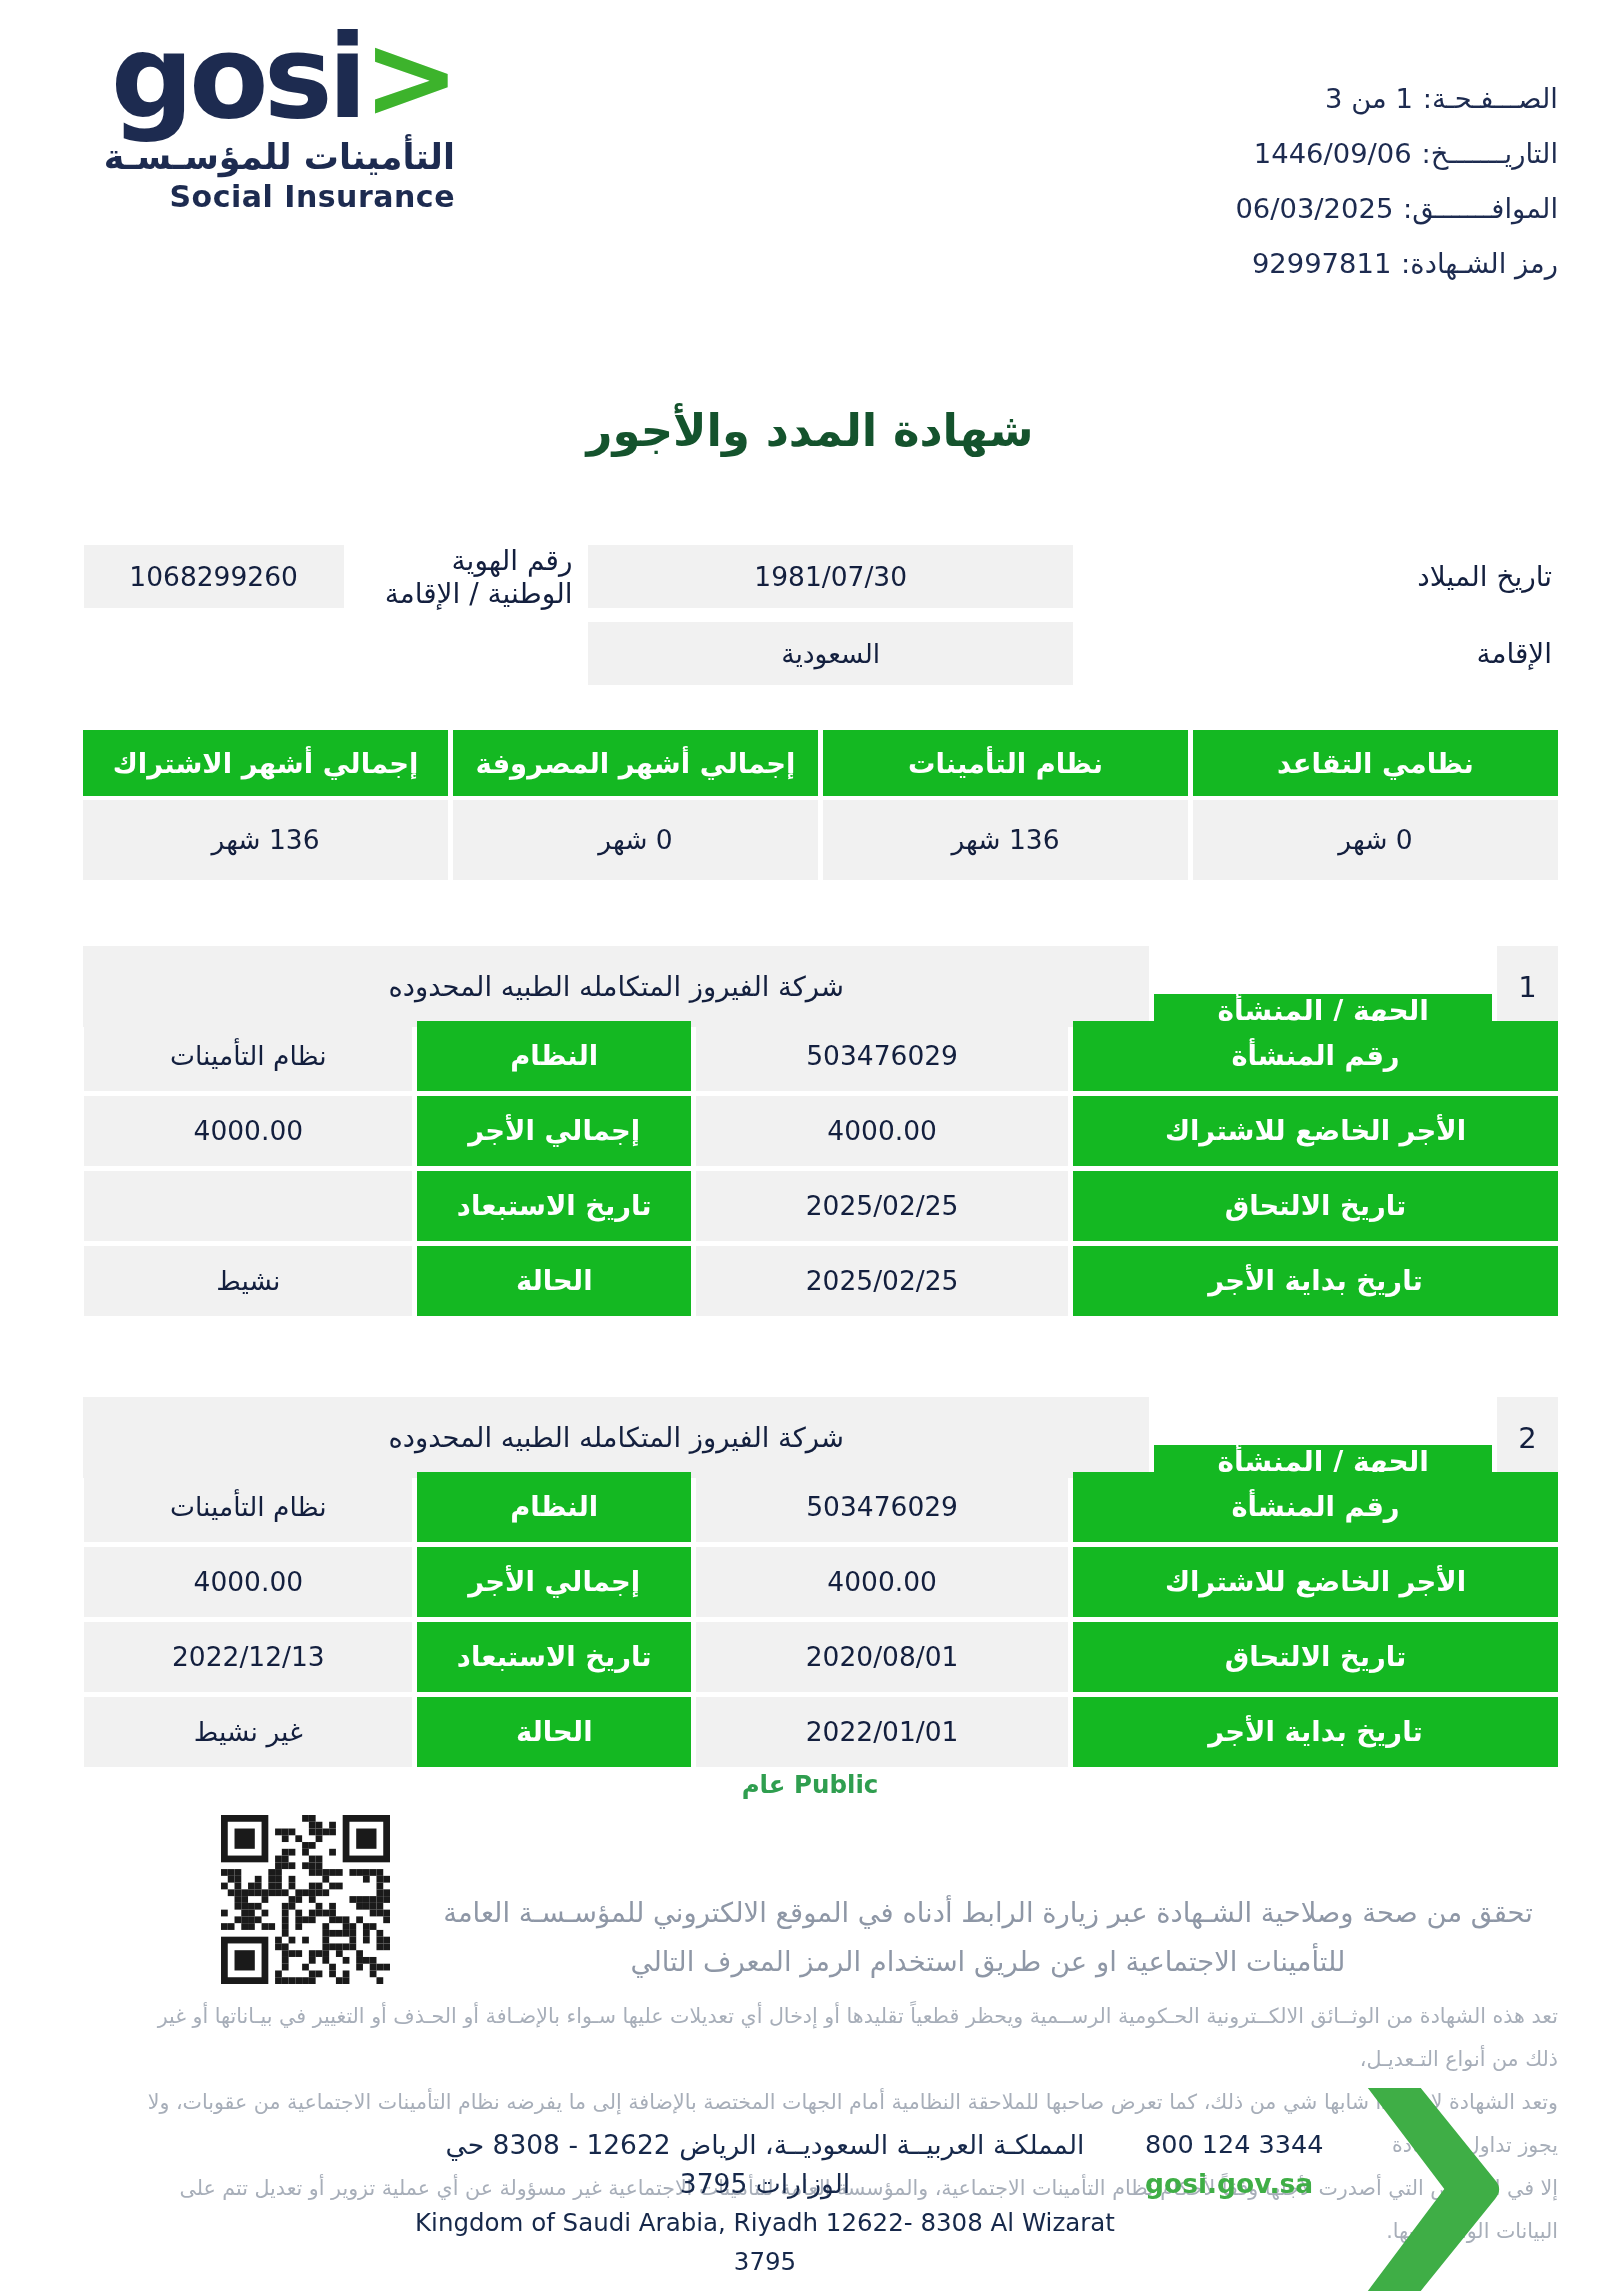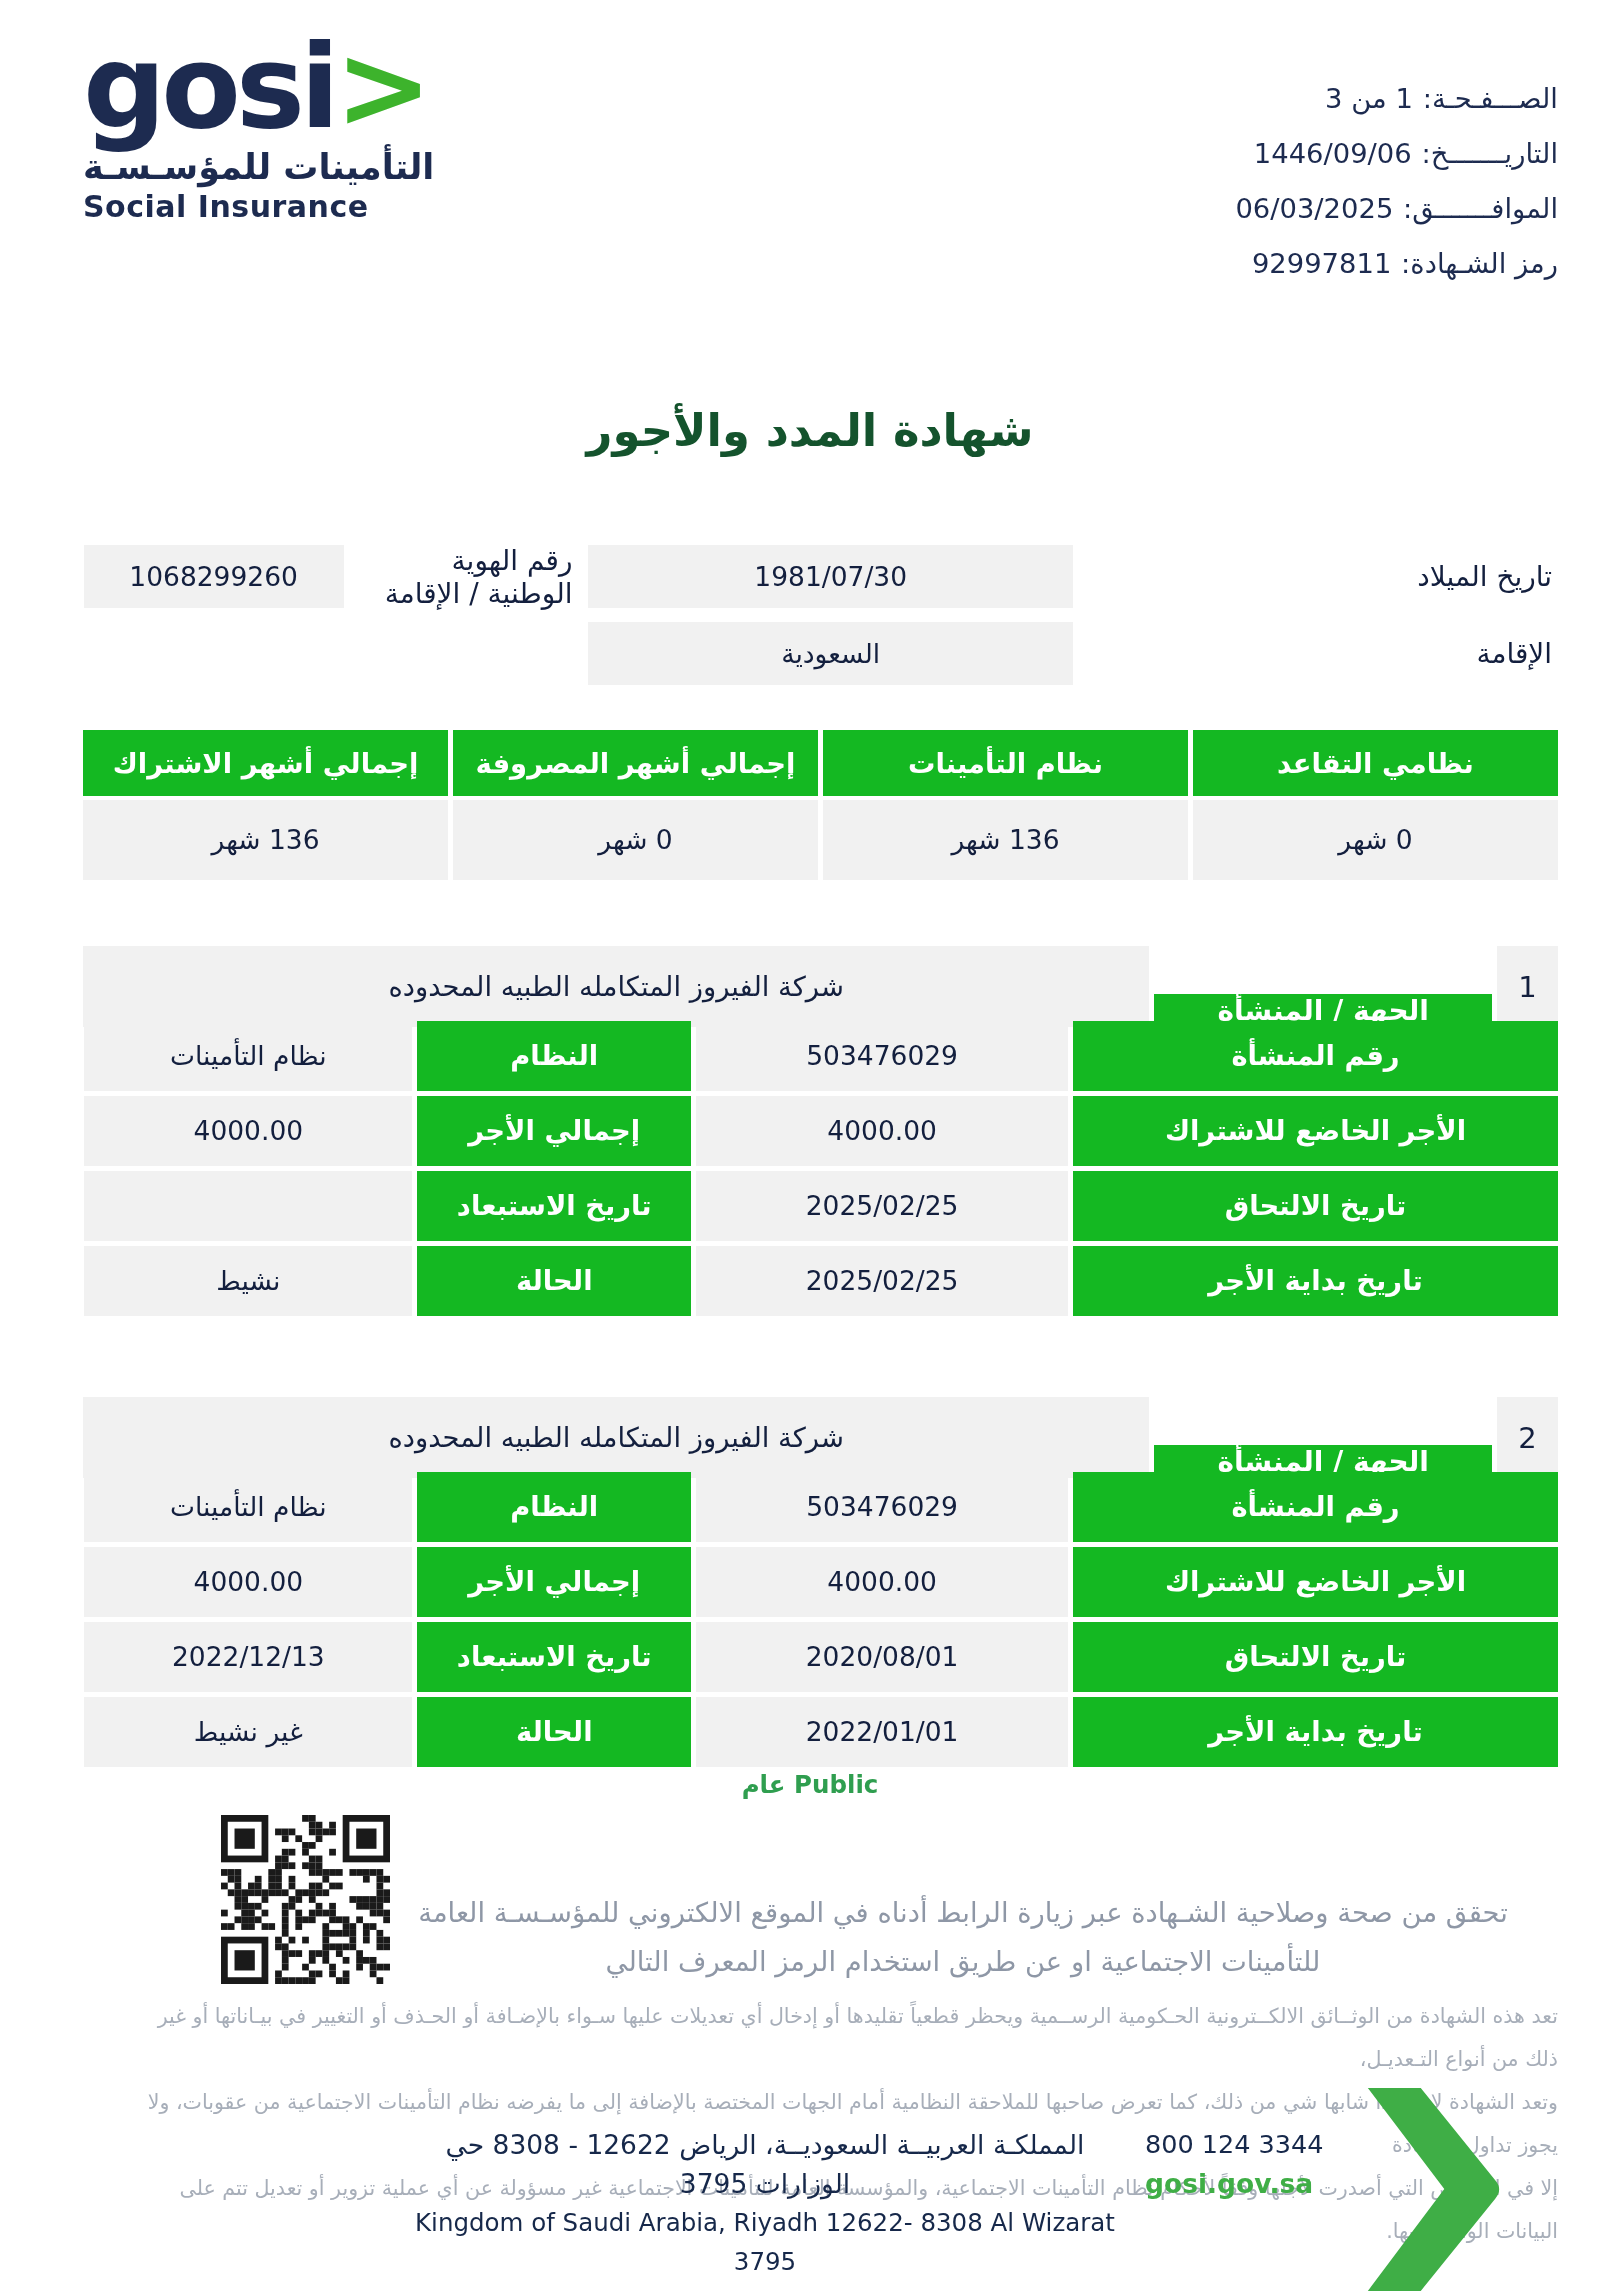--- a/index.html
+++ b/index.html
@@ -1,21 +1,21 @@
 <!DOCTYPE html>
 <html lang="ar"><head>
 <meta charset="utf-8">
 <style>
   html,body{margin:0;padding:0;background:#ffffff;}
   .page{
     position:relative;width:1620px;height:2293px;background:#ffffff;overflow:hidden;
     font-family:"DejaVu Sans",sans-serif;color:#131f3e;
   }
   
-  .logo{position:absolute;left:83px;top:29px;width:372px;text-align:left;}
+  .logo{position:absolute;left:83px;top:19px;width:372px;text-align:right;}
   .logo-word{font-size:116px;font-weight:800;color:#1d2b50;line-height:1.0;letter-spacing:-4.9px;}
   .logo-word .chev{color:#3db32c;}
   .logo-ar{font-size:35px;font-weight:700;color:#1d2b50;margin-top:2px;direction:rtl;}
   .logo-en{font-size:30px;font-weight:700;color:#1d2b50;letter-spacing:0.5px;margin-top:2px;}
   .meta{position:absolute;right:62px;top:71px;direction:rtl;color:#1d2b50;font-size:27.4px;}
   .meta-line{display:flex;direction:rtl;justify-content:flex-start;gap:9.8px;height:55px;align-items:center;}
   
   .title{position:absolute;top:404px;left:0;width:100%;text-align:center;
          font-size:45px;font-weight:800;color:#14532d;direction:rtl;}
   
@@ -39,21 +39,21 @@
   .emp-name{background:#f1f1f1;display:flex;align-items:center;justify-content:center;font-size:27.4px;}
   .emp-row{display:grid;grid-template-columns:485px 372px 274px 328px;column-gap:4.9px;height:70px;margin-bottom:4.9px;}
   .emp-label{background:#14b822;color:#fff;font-weight:700;font-size:27.4px;
              display:flex;align-items:center;justify-content:center;}
   .emp-value{background:#f1f1f1;color:#131f3e;font-size:26.5px;
              display:flex;align-items:center;justify-content:center;}
   
   .classification{position:absolute;top:1770px;left:0;width:100%;text-align:center;
                   font-size:24.5px;font-weight:700;color:#2f9e4f;direction:ltr;}
   .qr{position:absolute;left:221px;top:1815px;width:169px;height:169px;}
-  .verify{position:absolute;left:380px;top:1888px;width:1166px;direction:rtl;text-align:center;
+  .verify{position:absolute;left:405px;top:1888px;width:1166px;direction:rtl;text-align:center;
           color:#8e97a6;font-size:27.4px;line-height:49px;}
   .disclaimer{position:absolute;right:62px;top:1995px;width:1426px;direction:rtl;text-align:right;
               color:#a7aeb9;font-size:20.6px;line-height:43px;}
   
   .f-address{position:absolute;left:412px;top:2125px;width:706px;text-align:center;color:#16284a;}
   .f-address .ar{font-size:26.5px;direction:rtl;line-height:39px;}
   .f-address .en{font-size:24.5px;line-height:39px;}
   .f-contact{position:absolute;left:1145px;top:2125px;width:225px;text-align:left;color:#16284a;}
   .f-contact .phone{font-size:25.5px;line-height:39px;}
   .f-contact .web{font-size:26.5px;font-weight:700;color:#3fae46;line-height:39px;}

